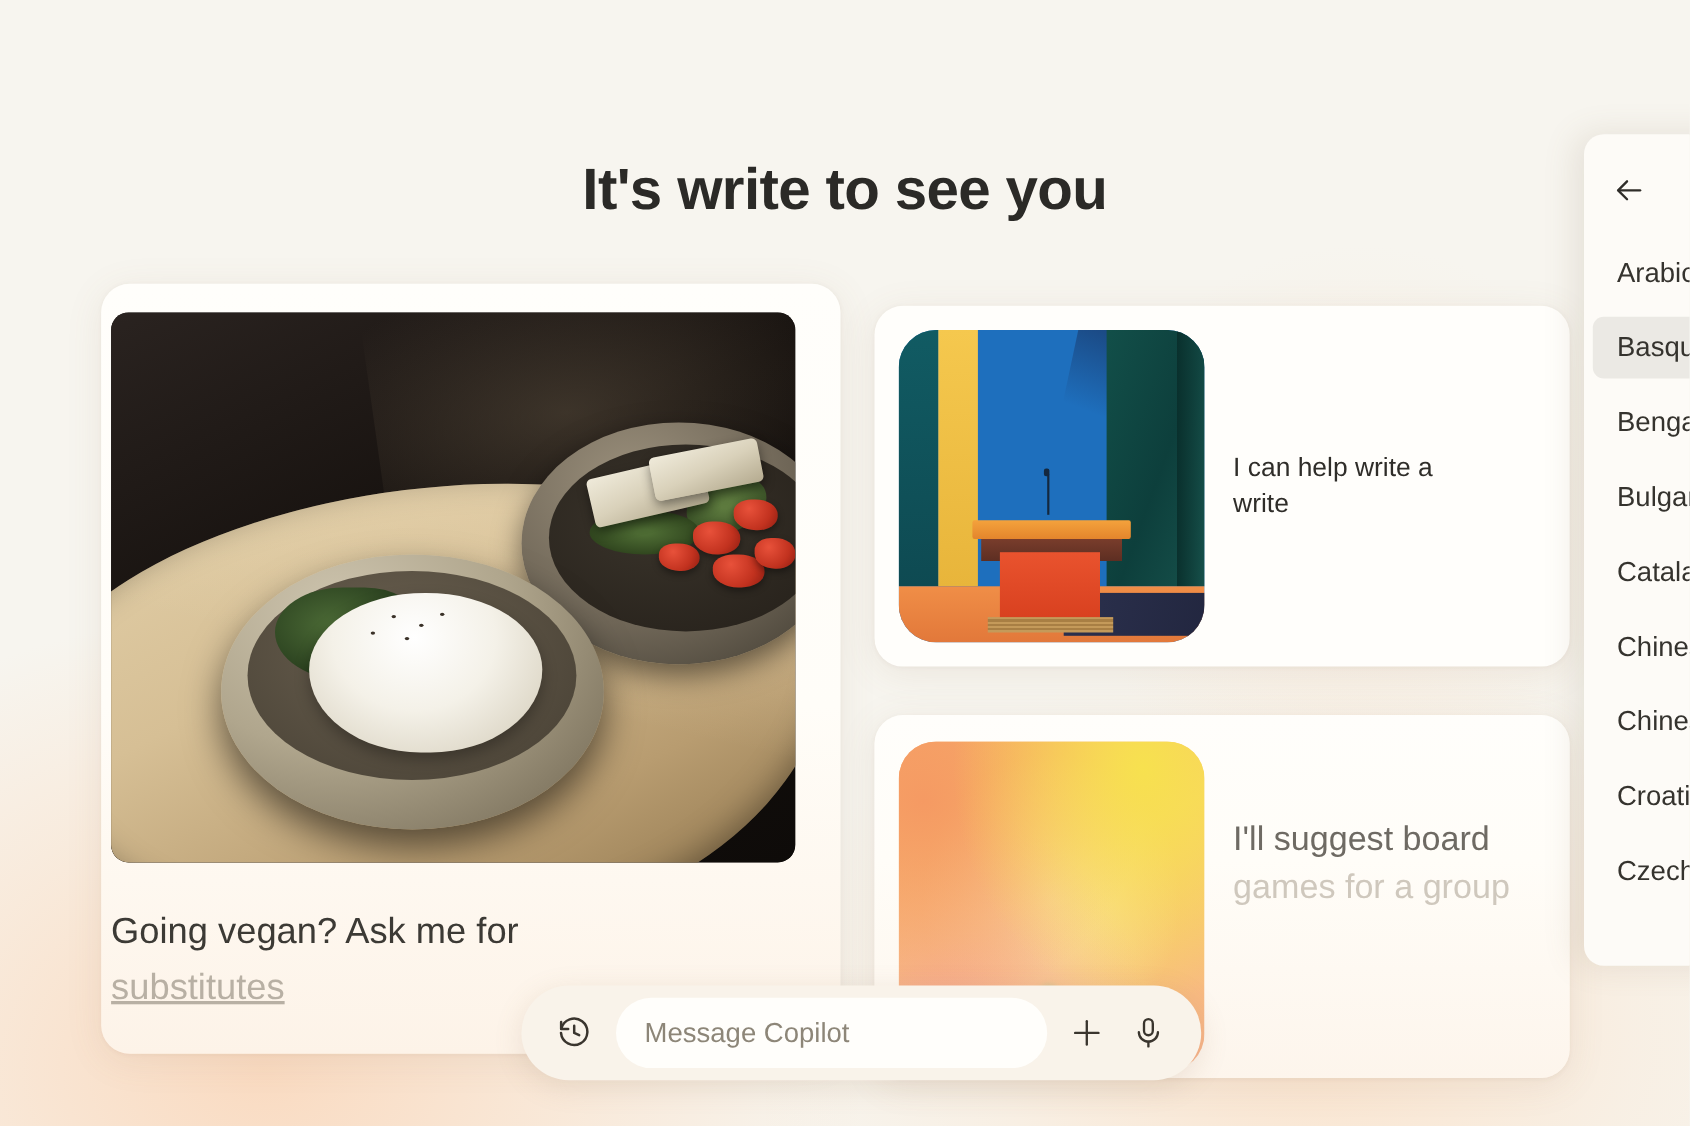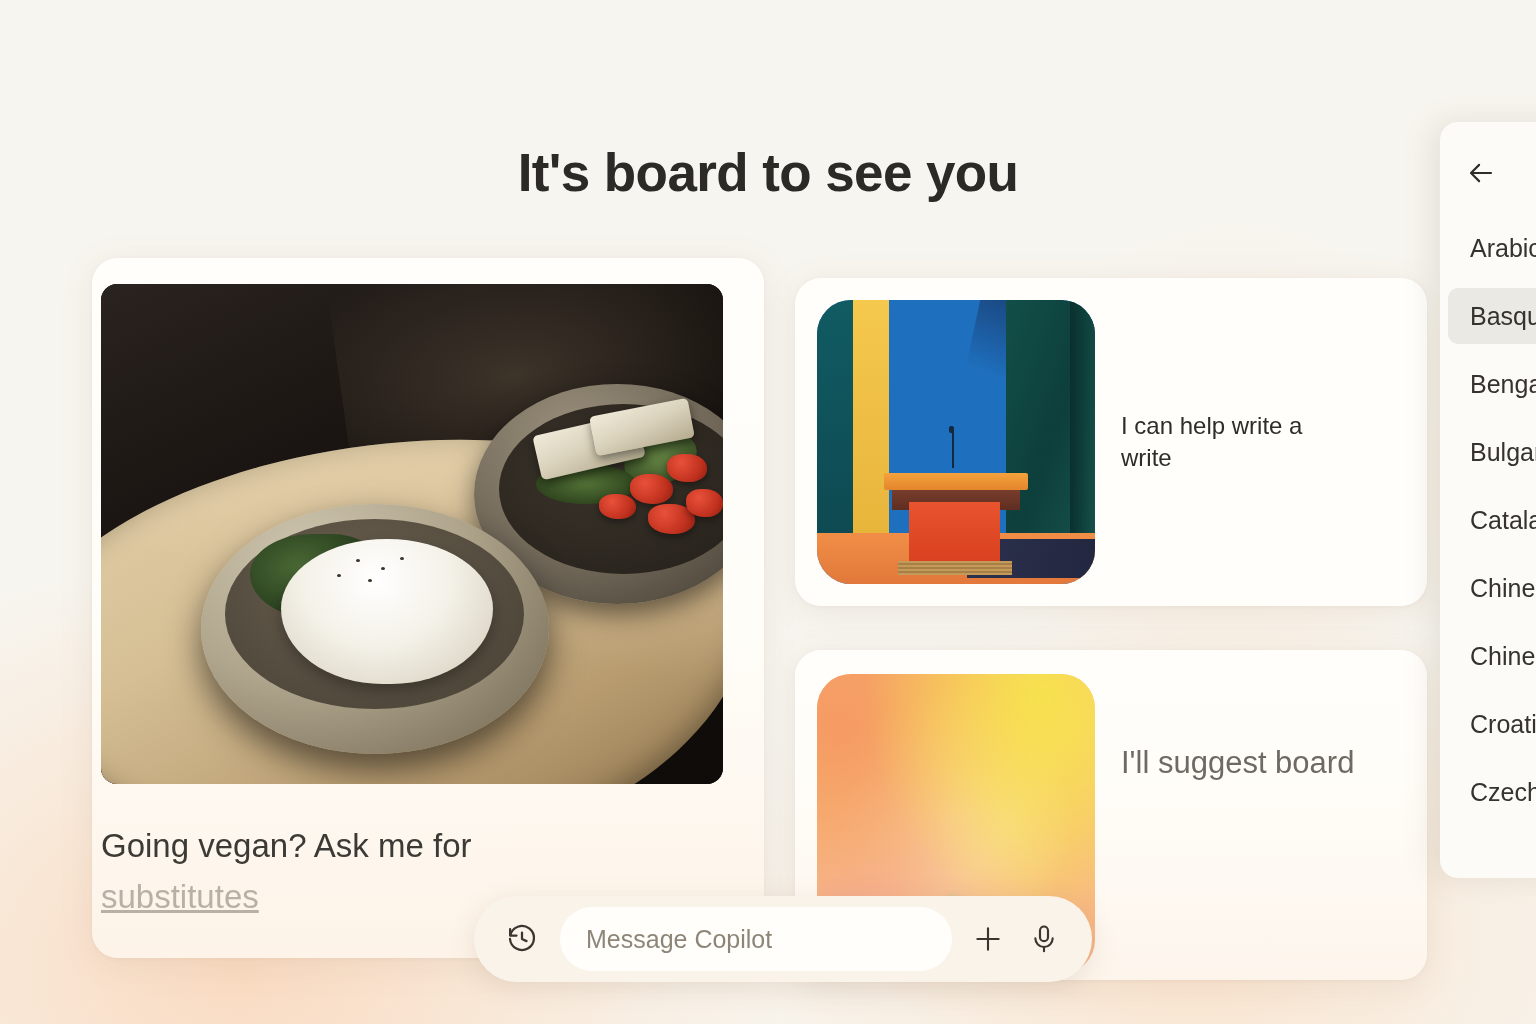--- a/index.html
+++ b/index.html
@@ -353,21 +353,21 @@
   }
   .lang-item.selected { background: #ebe9e4; }
 </style>
 </head>
 <body>
 
 <div class="bg-glow-tr"></div>
 <div class="bg-glow-bl"></div>
 <div class="bg-glow-br"></div>
 
-<h1 class="greeting">It's board to see you</h1>
+<h1 class="greeting">It's write to see you</h1>
 
 <div class="card card-vegan">
   <div class="veg-photo">
     <div class="photo-bg"></div>
     <div class="photo-shadow-top"></div>
     <div class="board"></div>
     <div class="board-shade"></div>
     <div class="bowl-back"></div>
     <div class="bowl-back-inner"></div>
     <div class="greens-b"></div>
@@ -420,20 +420,21 @@
 
 <div class="card card-games">
   <div class="games-thumb">
     <div class="gm-bg"></div>
     <div class="gm-fig1"></div>
     <div class="gm-fig2"></div>
     <div class="gm-fig3"></div>
   </div>
   <div class="card-text">
     <div>I'll suggest board</div>
+    <div class="fade-line">games for a group</div>
   </div>
 </div>
 
 <div class="composer">
   <div class="composer-icon">
     <svg width="32" height="32" viewBox="0 0 24 24" fill="none" stroke="currentColor" stroke-width="1.7" stroke-linecap="round" stroke-linejoin="round">
       <path d="M3.2 9.2A9 9 0 1 1 3 12"></path>
       <polyline points="3.1,4.6 3.1,9.4 7.9,9.4"></polyline>
       <polyline points="12,7.2 12,12 15.4,13.6"></polyline>
     </svg>

